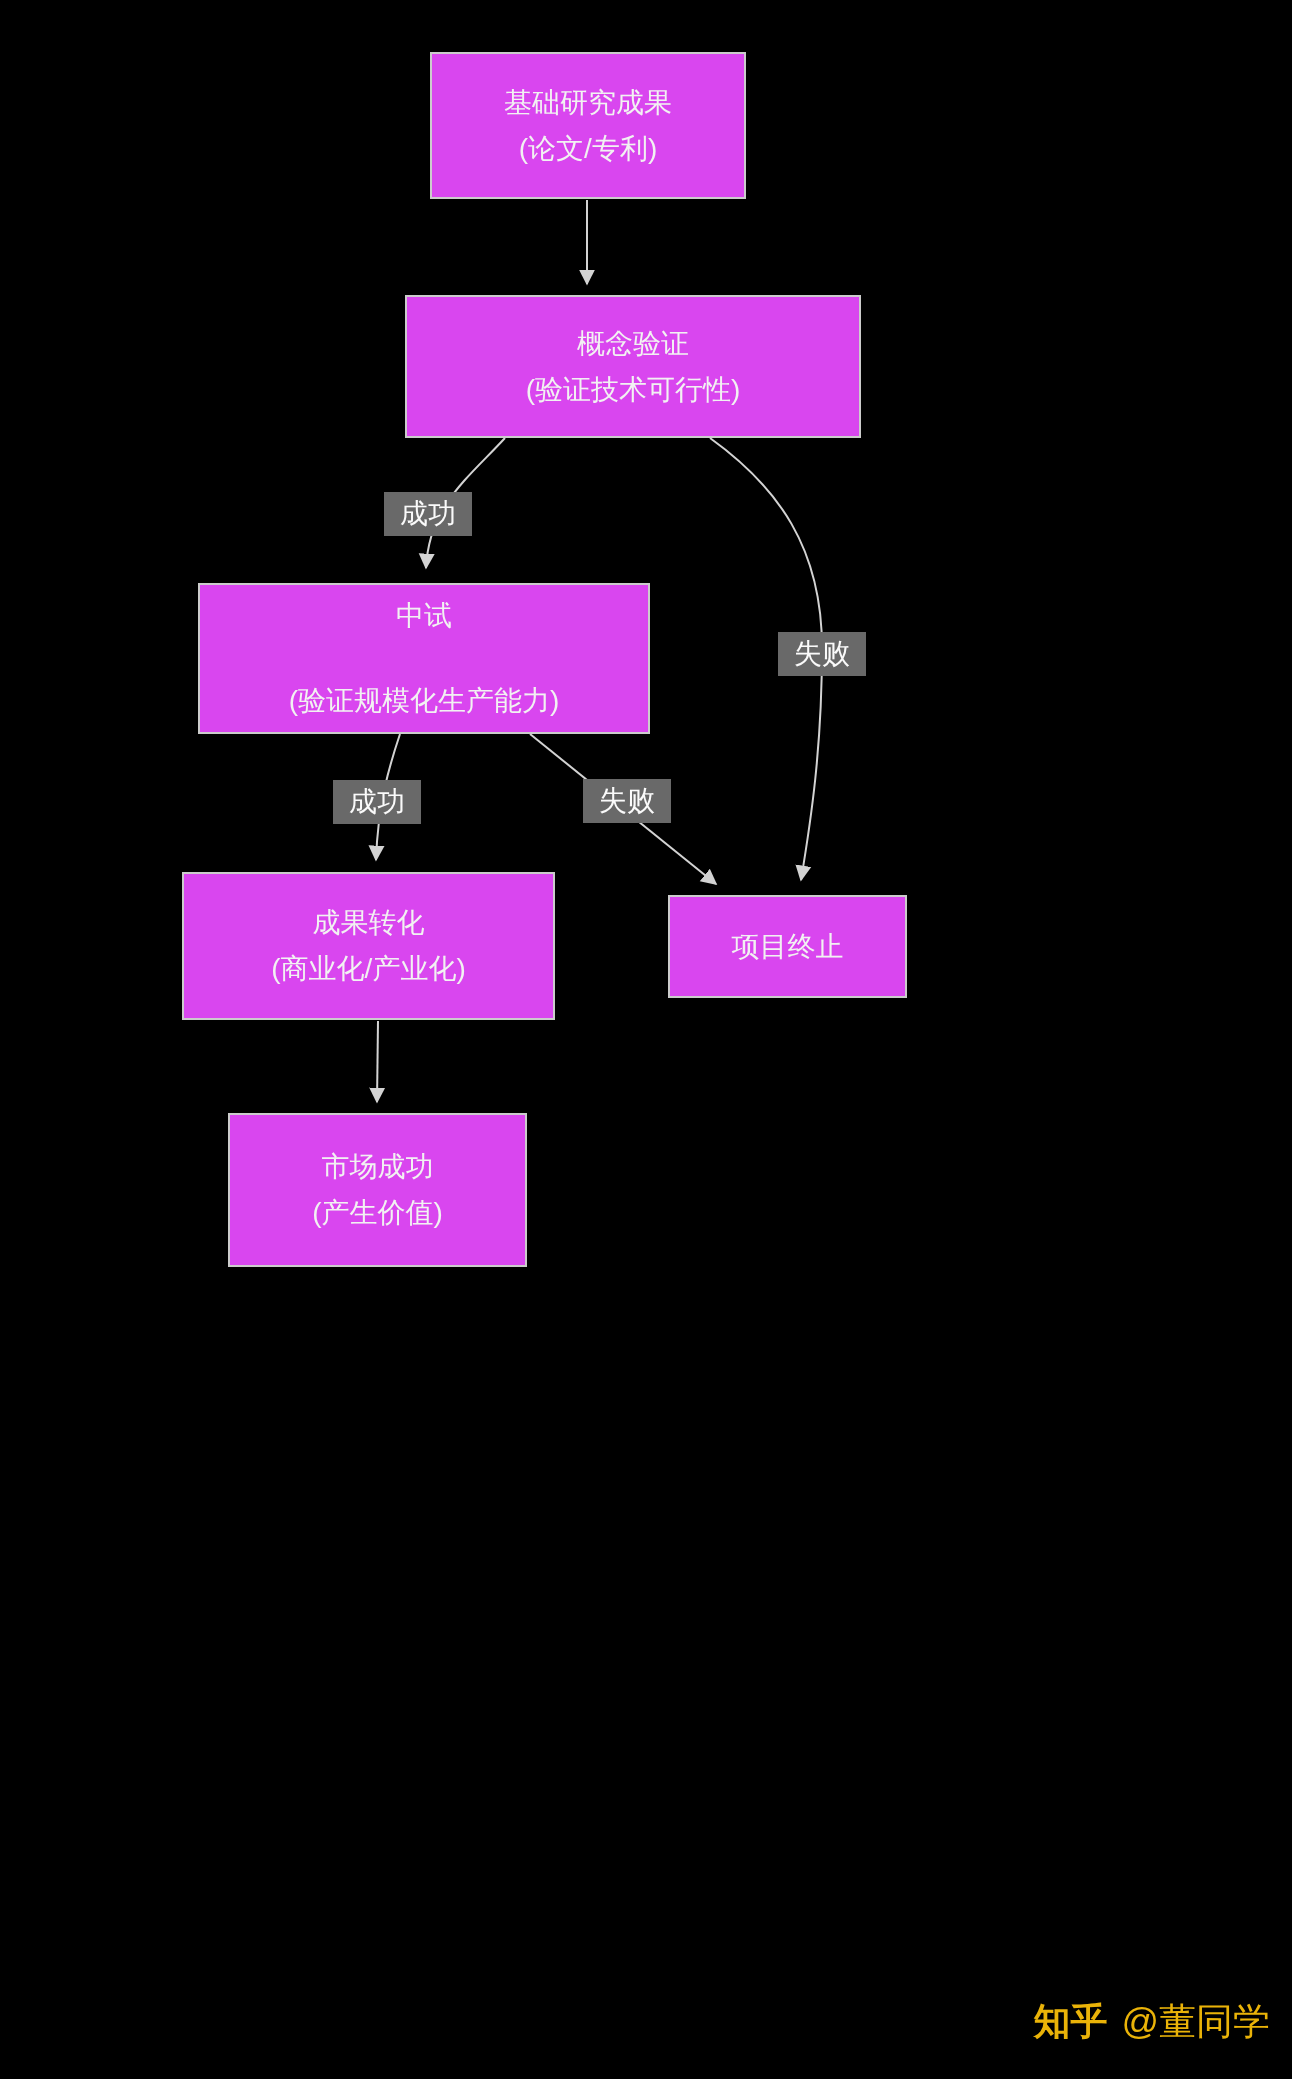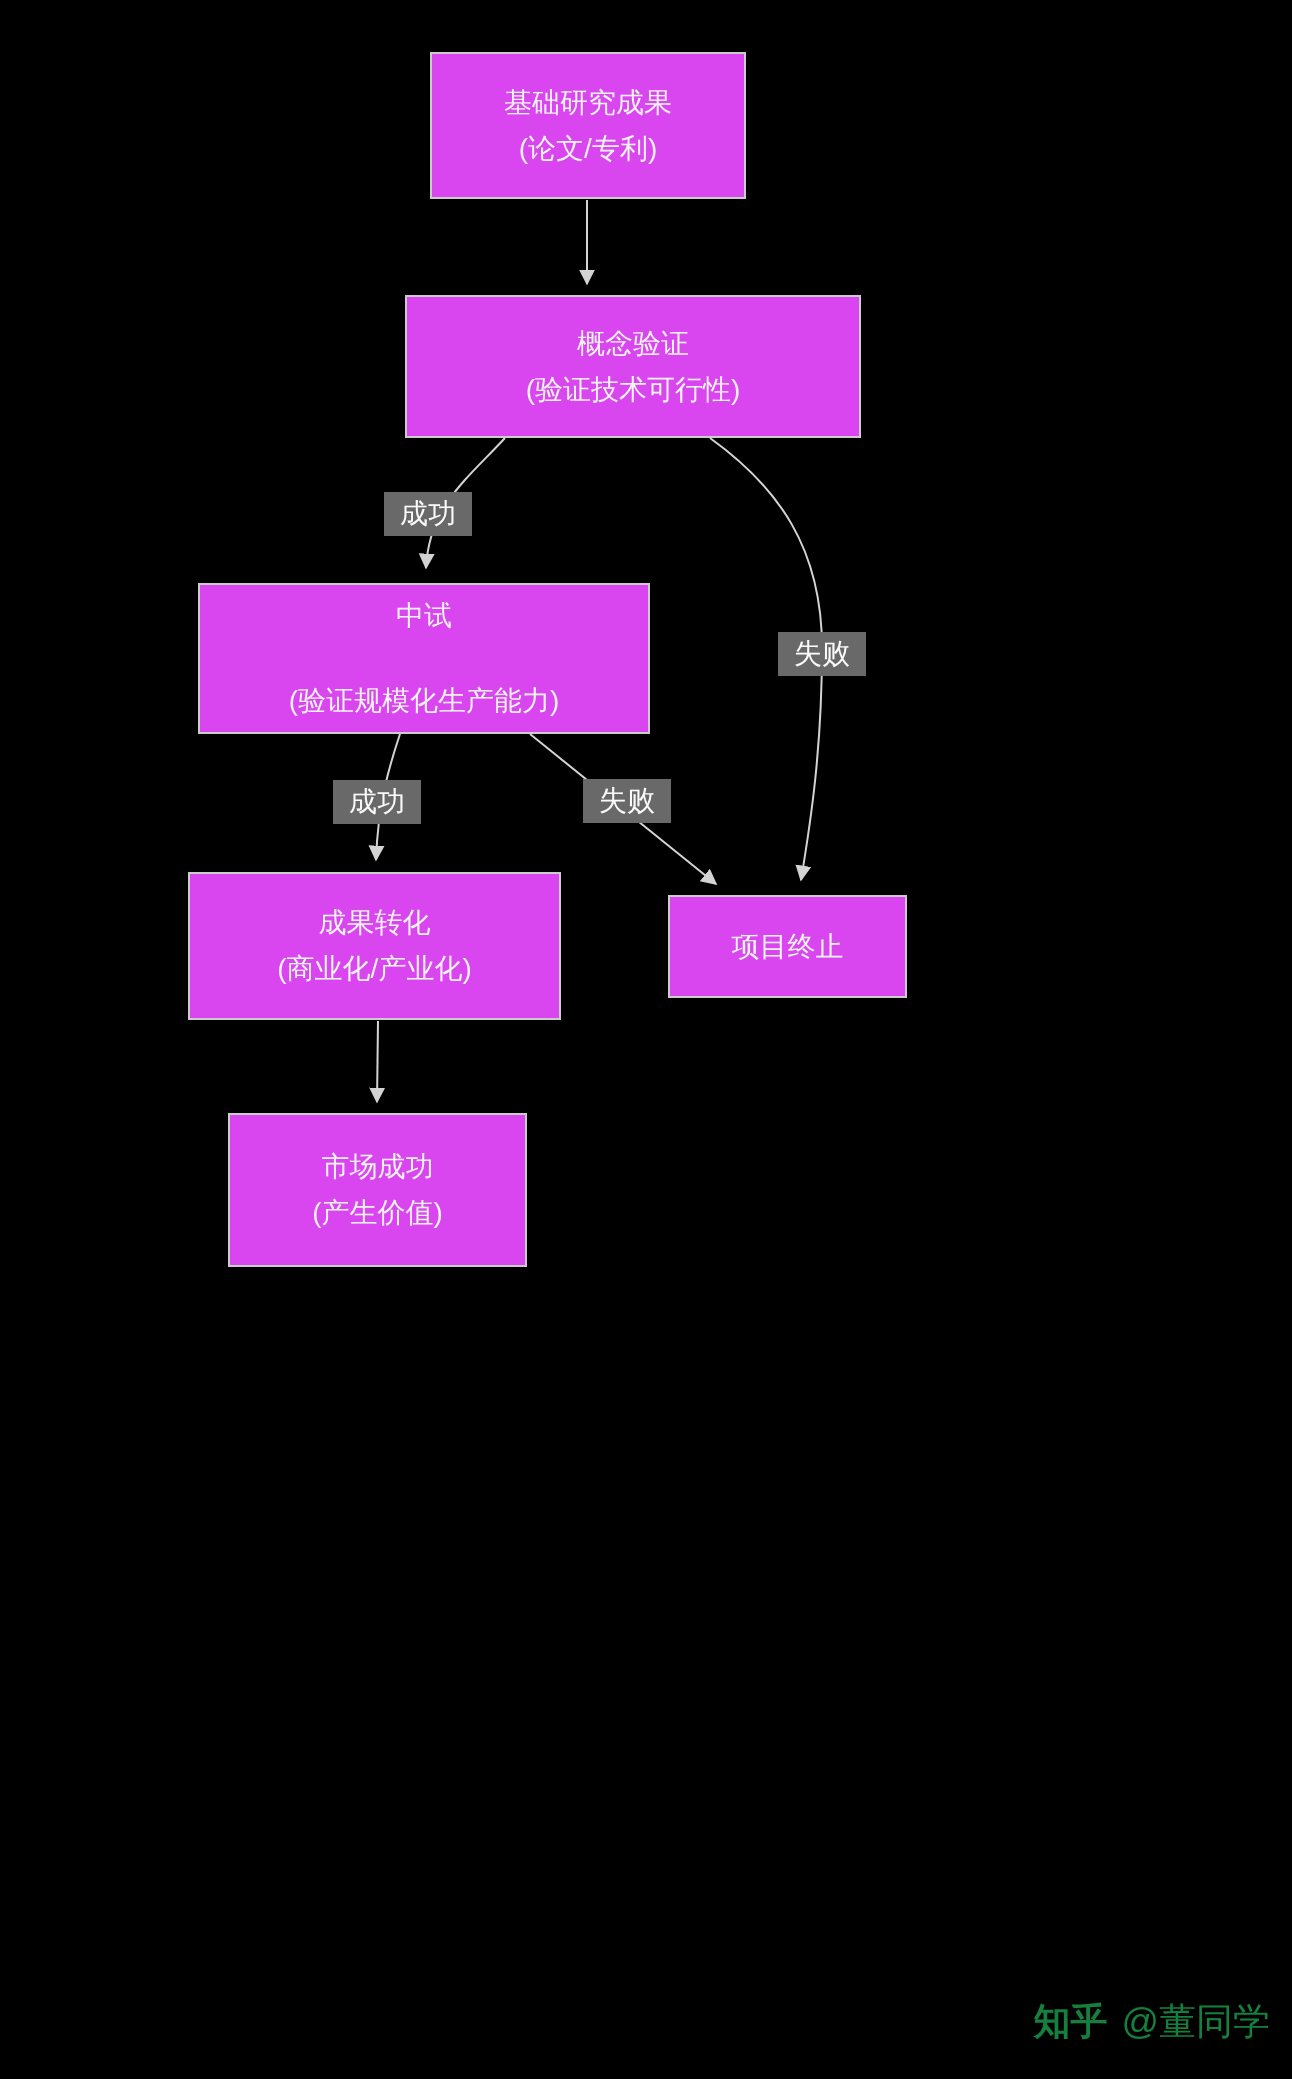--- a/index.html
+++ b/index.html
@@ -51,21 +51,21 @@
     color: #fafafa;
     font-size: 28px;
     line-height: 28px;
     padding: 8px 16px;
     white-space: nowrap;
   }
   .watermark {
     position: absolute;
     top: 2002px;
     right: 22px;
-    color: #15803d;
+    color: #eab308;
     font-size: 37px;
     line-height: 40px;
     white-space: nowrap;
   }
   .watermark .brand {
     font-weight: 700;
     margin-right: 14px;
   }
   .watermark .author {
     font-weight: 400;
@@ -98,21 +98,21 @@
   <div class="node" style="left:405px; top:295px; width:456px; height:143px;">
     <div class="node-line">概念验证</div>
     <div class="node-line">(验证技术可行性)</div>
   </div>
 
   <div class="node" style="left:198px; top:583px; width:452px; height:151px;gap:39px;">
     <div class="node-line">中试</div>
     <div class="node-line">(验证规模化生产能力)</div>
   </div>
 
-  <div class="node" style="left:188px; top:872px; width:373px; height:148px;">
+  <div class="node" style="left:182px; top:872px; width:373px; height:148px;">
     <div class="node-line">成果转化</div>
     <div class="node-line">(商业化/产业化)</div>
   </div>
 
   <div class="node" style="left:668px; top:895px; width:239px; height:103px;">
     <div class="node-line">项目终止</div>
   </div>
 
   <div class="node" style="left:228px; top:1113px; width:299px; height:154px;">
     <div class="node-line">市场成功</div>

